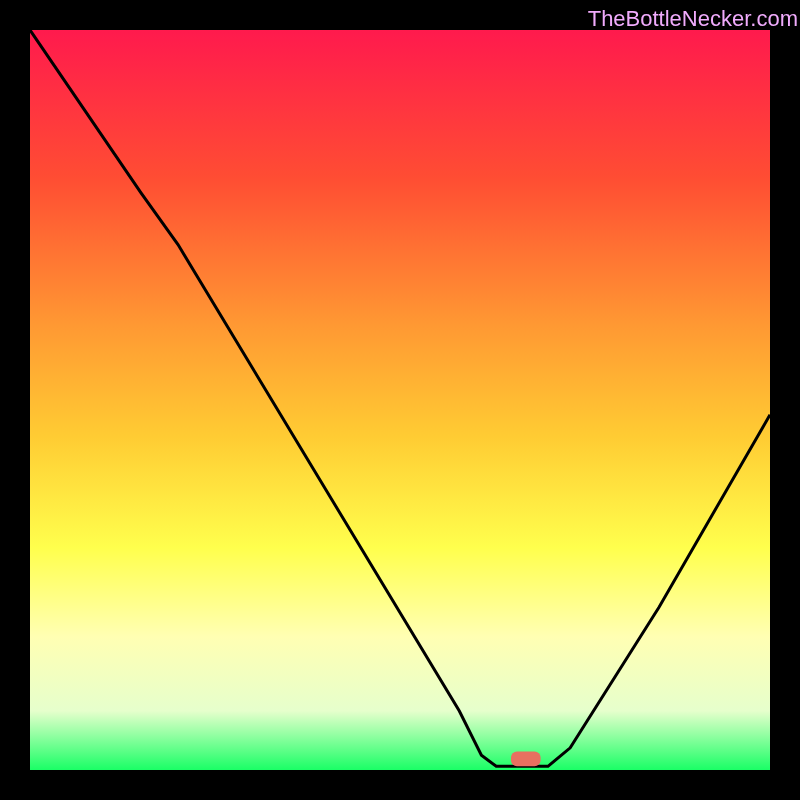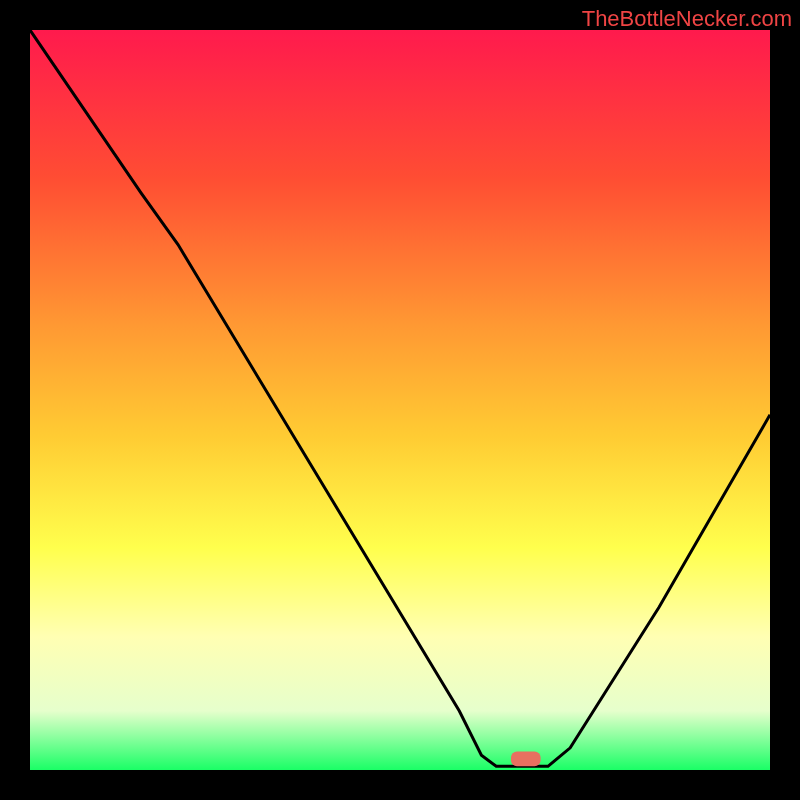--- a/index.html
+++ b/index.html
@@ -7,22 +7,22 @@
   padding: 0;
   background: #000;
   width: 800px;
   height: 800px;
   position: relative;
   font-family: Arial, sans-serif;
 }
 .watermark {
   position: absolute;
   top: 6px;
-  right: 8px;
-  color: #ef4444;
+  right: 2px;
+  color: #f0abfc;
   font-size: 22px;
   font-weight: normal;
   z-index: 10;
 }
 .chart-container {
   position: absolute;
   top: 30px;
   left: 30px;
   width: 740px;
   height: 740px;

